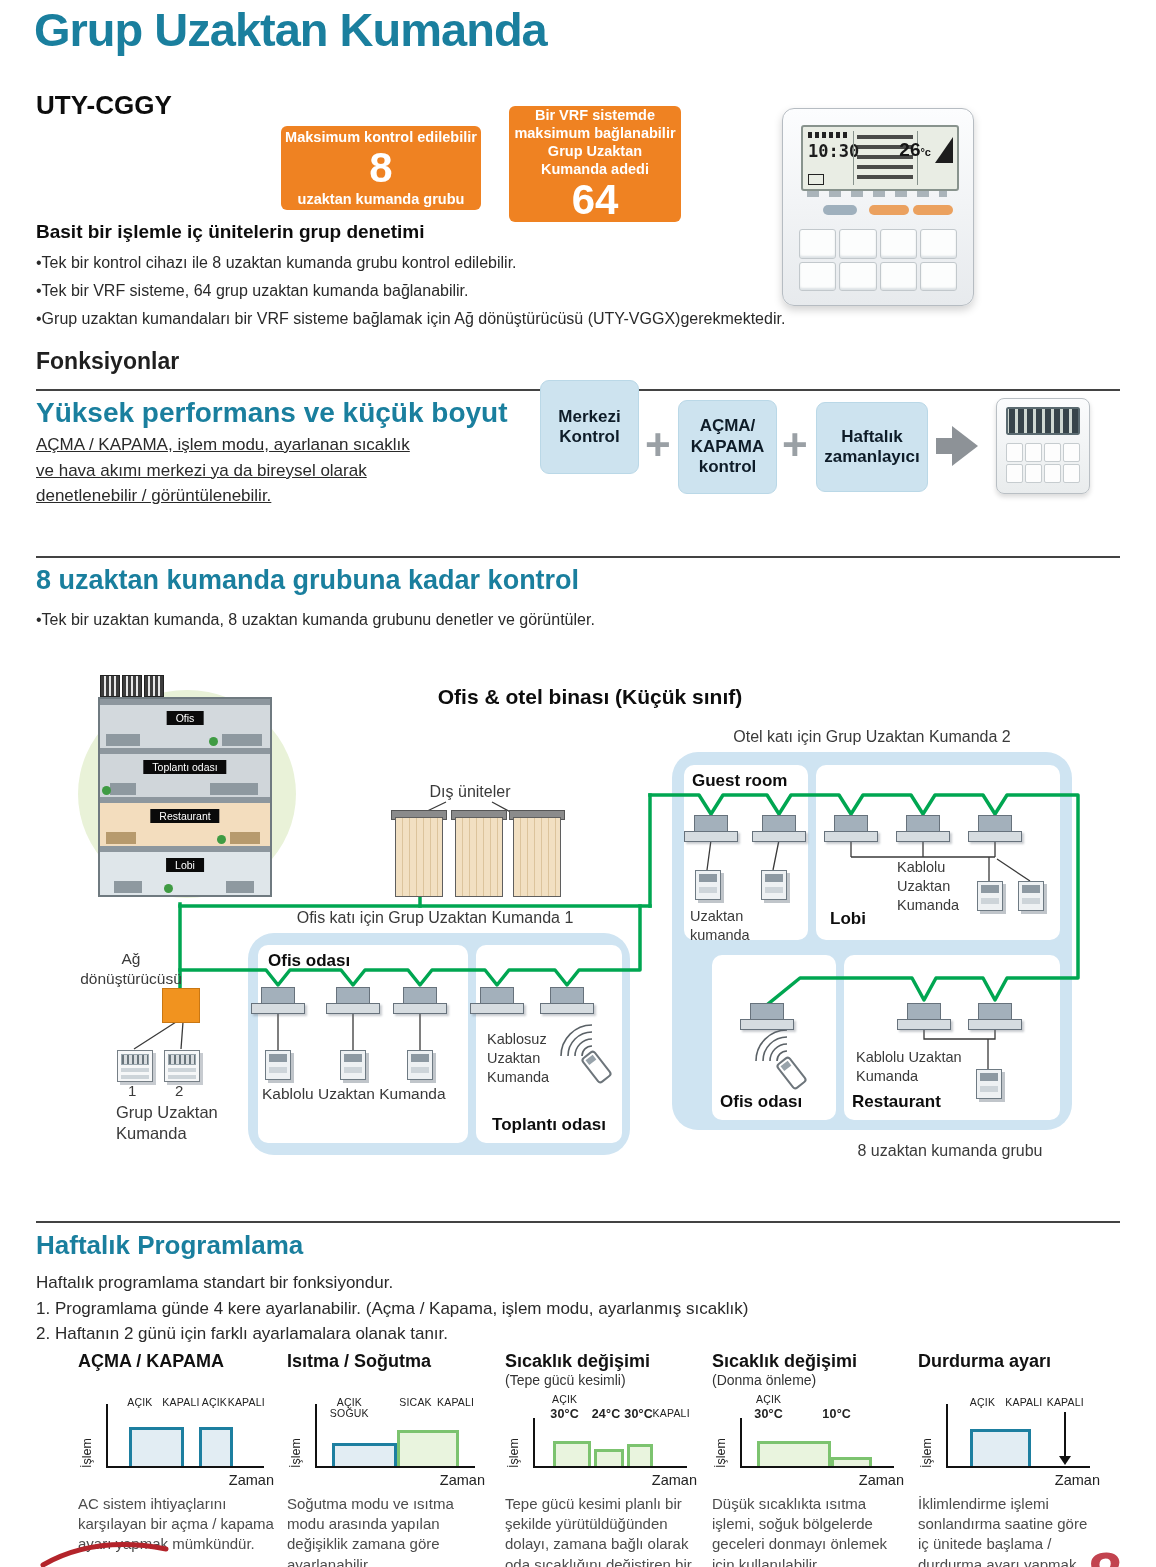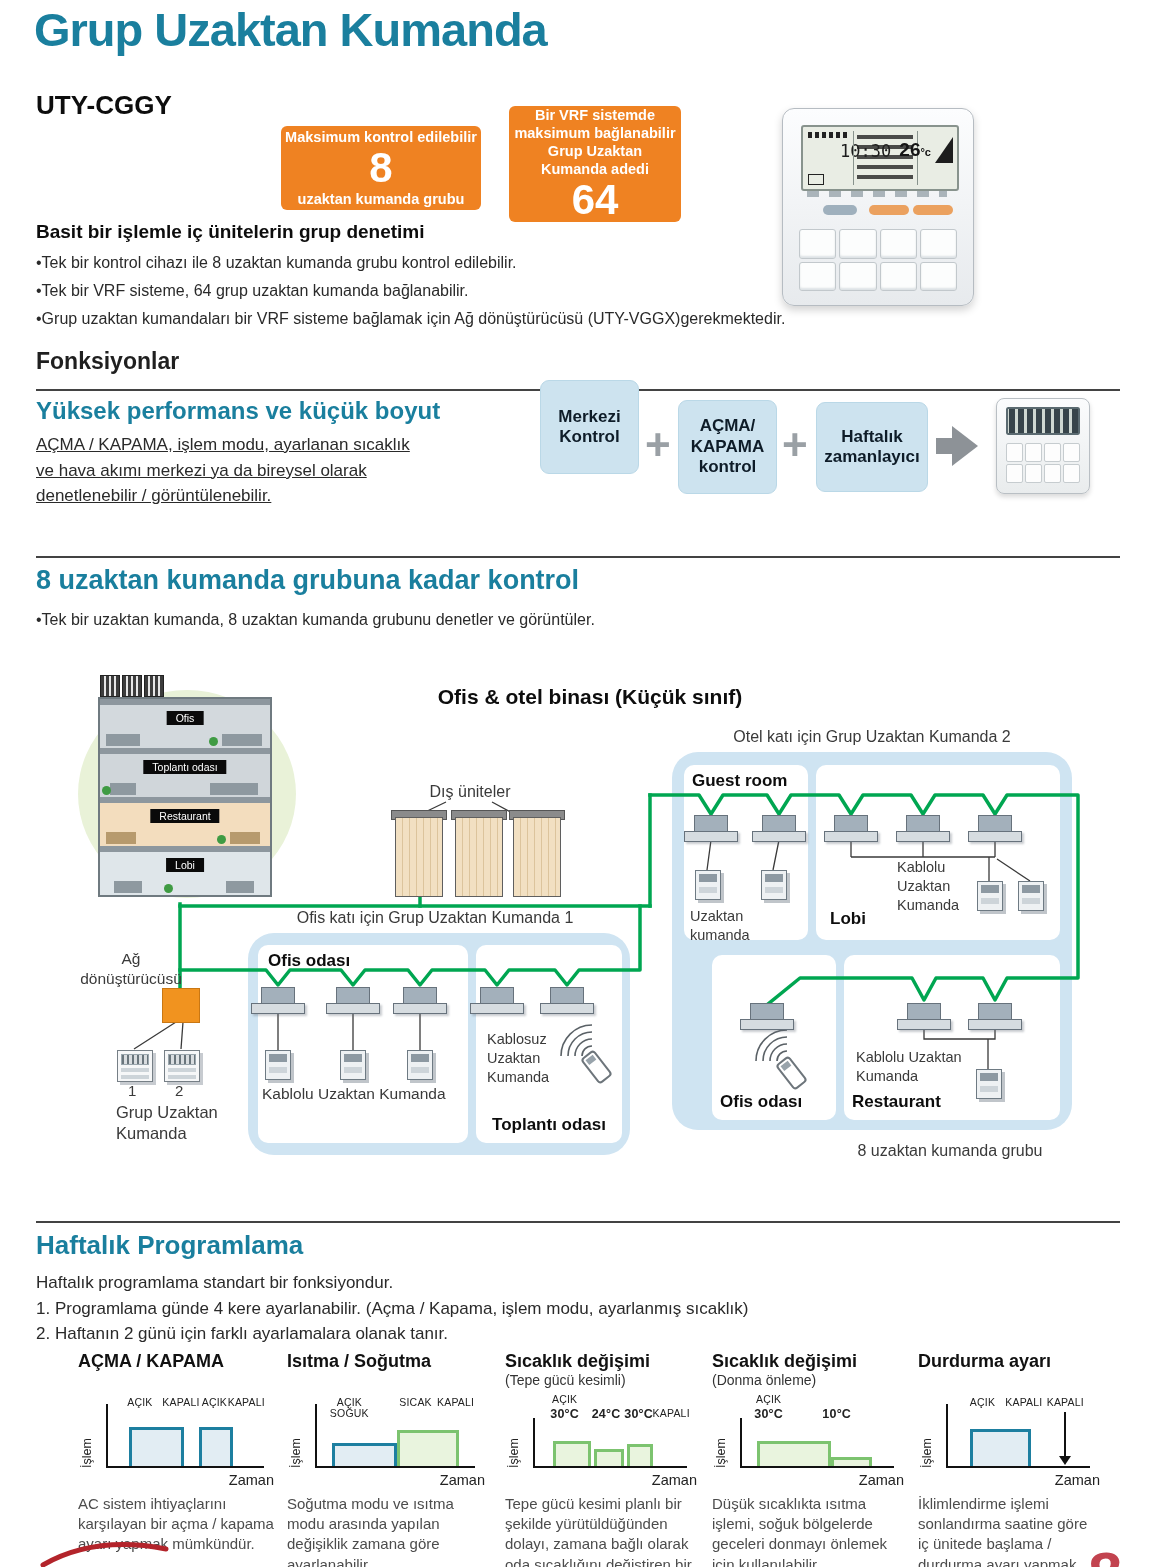--- a/index.html
+++ b/index.html
@@ -13,21 +13,21 @@
   .model{position:absolute;left:36px;top:90px;font-size:26px;font-weight:bold;color:#0d0d0d;}
   .badge{position:absolute;background:#ef8222;color:#fff;border-radius:6px;text-align:center;
          display:flex;flex-direction:column;justify-content:center;line-height:1.25;}
   .badge .sm{font-size:14.5px;font-weight:bold;}
   .badge .big{font-size:42px;font-weight:bold;line-height:1.05;}
   
   .remote{position:absolute;left:782px;top:108px;width:190px;height:196px;border-radius:12px;
           background:linear-gradient(#fcfdfe,#e7eaed);border:1px solid #b6bcc2;box-shadow:0 4px 8px rgba(0,0,0,.18);}
   .lcd{position:absolute;left:18px;top:16px;width:154px;height:62px;background:#e9ede4;border:2px solid #88938d;border-radius:3px;}
   .lcd .seg1{position:absolute;left:5px;top:5px;width:42px;height:6px;background:repeating-linear-gradient(90deg,#222 0 4px,transparent 4px 7px);}
-  .lcd .time{position:absolute;left:5px;top:14px;font-family:"DejaVu Sans Mono",monospace;font-weight:normal;font-size:17px;color:#1c1c1c;margin-left:32px;}
+  .lcd .time{position:absolute;left:5px;top:14px;font-family:"DejaVu Sans Mono",monospace;font-weight:bold;font-size:17px;color:#1c1c1c;}
   .lcd .seg2{position:absolute;left:5px;bottom:4px;width:14px;height:9px;border:1.5px solid #222;}
   .lcd .grid{position:absolute;left:54px;top:8px;width:56px;height:46px;
              background:repeating-linear-gradient(#222 0 4px,transparent 4px 10px);opacity:.8;}
   .lcd .temp{position:absolute;right:26px;top:12px;font-size:19px;font-weight:bold;color:#151515;}
   .lcd .tunit{font-size:11px;font-weight:bold;}
   .lcd .fan{position:absolute;right:4px;top:10px;width:0;height:0;border-right:18px solid #1d1d1d;border-top:26px solid transparent;}
   .lcd .vline{position:absolute;top:4px;bottom:4px;width:1px;background:#88938d;}
   .rm-subrow{position:absolute;left:24px;top:82px;width:140px;height:6px;background:repeating-linear-gradient(90deg,#aab4ba 0 12px,transparent 12px 22px);}
   .rm-btn{position:absolute;height:10px;border-radius:5px;}
   .rm-keys{position:absolute;left:16px;top:120px;width:158px;height:62px;display:grid;
@@ -147,21 +147,21 @@
 
   <div class="abs" style="left:36px;top:221px;font-size:19px;font-weight:bold;color:#0d0d0d;">Basit bir işlemle iç ünitelerin grup denetimi</div>
   <div class="body-text bullets" style="top:251px;font-size:16px;">
     <div>•Tek bir kontrol cihazı ile 8 uzaktan kumanda grubu kontrol edilebilir.</div>
     <div>•Tek bir VRF sisteme, 64 grup uzaktan kumanda bağlanabilir.</div>
     <div>•Grup uzaktan kumandaları bir VRF sisteme bağlamak için Ağ dönüştürücüsü (UTY-VGGX)gerekmektedir.</div>
   </div>
 
   <div class="sechead" style="top:348px;">Fonksiyonlar</div>
   <div class="rule" style="top:389px;"></div>
-  <div class="tealhead" style="top:397px;font-size:24px;">Yüksek performans ve küçük boyut</div>
+  <div class="tealhead" style="top:397px;font-size:28px;">Yüksek performans ve küçük boyut</div>
   <div class="body-text pre" style="top:432px;width:460px;text-decoration:underline;">AÇMA / KAPAMA, işlem modu, ayarlanan sıcaklık
 ve hava akımı merkezi ya da bireysel olarak
 denetlenebilir / görüntülenebilir.</div>
 
   <div class="fbox pre" style="left:540px;top:380px;width:97px;height:92px;">Merkezi
 Kontrol</div>
   <div class="fplus" style="left:645px;top:420px;">+</div>
   <div class="fbox pre" style="left:678px;top:400px;width:97px;height:92px;">AÇMA/
 KAPAMA
 kontrol</div>

